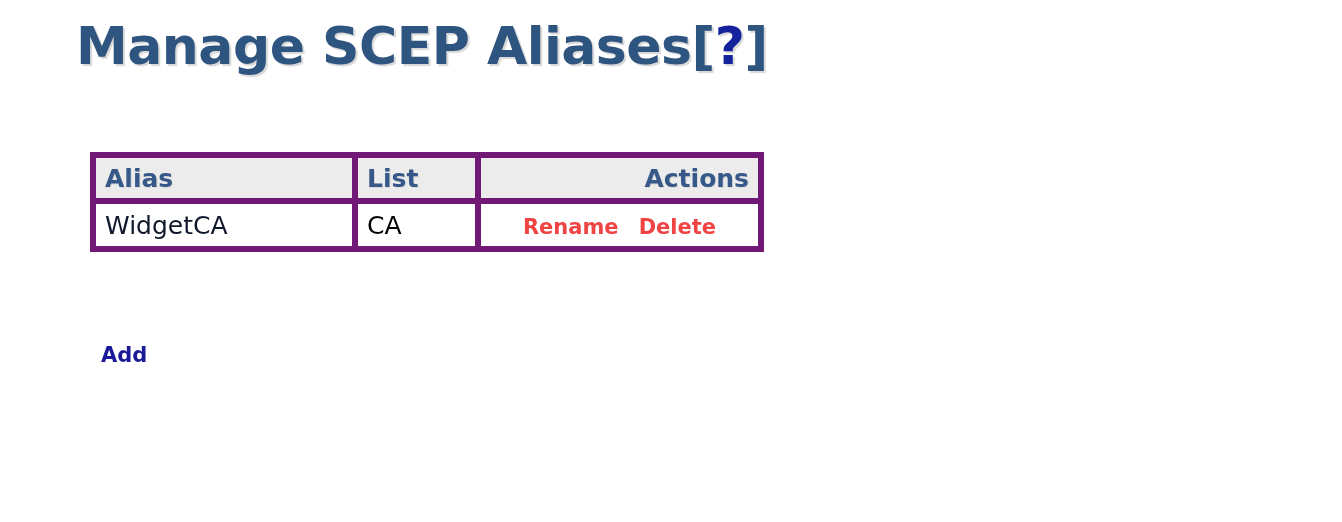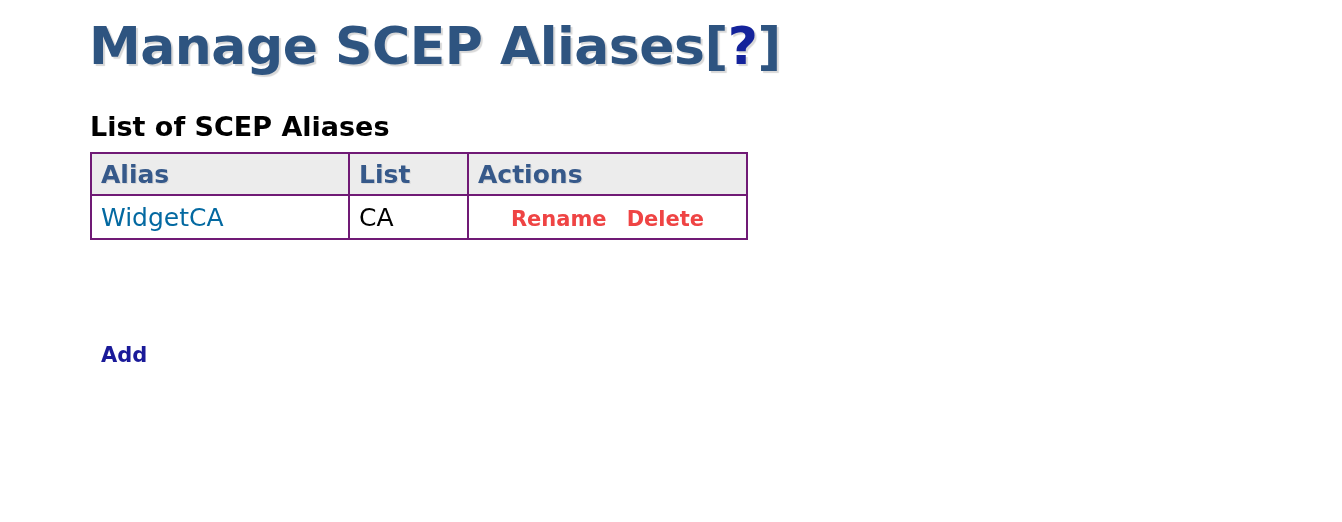--- a/index.html
+++ b/index.html
@@ -18,21 +18,21 @@
   .page {
     position: relative;
     width: 1342px;
     height: 522px;
     background: #ffffff;
   }
 
   
   .page-title {
     position: absolute;
-    left: 89px;
+    left: 76px;
     top: 17px;
     margin: 0;
     font-size: 52px;
     font-weight: bold;
     line-height: 1.12;
     letter-spacing: -0.5px;
     color: #2e5480;
     text-shadow: 2px 2px 1px #d8d8d8;
     white-space: nowrap;
   }
@@ -62,54 +62,54 @@
   .alias-table {
     position: absolute;
     left: 90px;
     top: 152px;
     border-collapse: collapse;
     background: #ffffff;
     table-layout: fixed;
   }
   .alias-table th,
   .alias-table td {
-    border: 2px solid #701a75;
+    border: 6px solid #701a75;
     padding: 0 9px;
     font-size: 25px;
     line-height: 1;
     vertical-align: middle;
     white-space: nowrap;
   }
   .alias-table thead th {
     background: #ececec;
     color: #36598a;
     font-weight: bold;
     height: 40px;
     text-align: left;
     text-shadow: 1px 1px 0 #d9d9d9;
   }
   .alias-table thead th.col-actions {
-    text-align: left;
+    text-align: right;
   }
   .col-alias   { width: 238px; }
   .col-mode    { width: 99px; }
   .col-actions { width: 259px; }
 
   .alias-table tbody td {
     height: 42px;
     background: #ffffff;
     color: #000000;
     font-weight: normal;
   }
   .alias-table tbody td.cell-actions {
     text-align: center;
   }
 
   .alias-link {
-    color: #0369a1;
+    color: #0f172a;
     text-decoration: none;
     font-weight: normal;
     cursor: pointer;
   }
   .action-link {
     color: #ef4444;
     text-decoration: none;
     font-weight: bold;
     font-size: 21px;
     cursor: pointer;
@@ -133,21 +133,20 @@
     cursor: pointer;
   }
 </style>
 </head>
 <body>
 
 <div class="page">
 
   <h1 class="page-title"><span>Manage SCEP Aliases</span><span class="help-bracket">[</span><span class="help-link">?</span><span class="help-bracket">]</span></h1>
 
-  <h2 class="section-title">List of SCEP Aliases</h2>
 
   <table class="alias-table">
     <thead>
       <tr>
         <th class="col-alias">Alias</th>
         <th class="col-mode">List</th>
         <th class="col-actions">Actions</th>
       </tr>
     </thead>
     <tbody>

